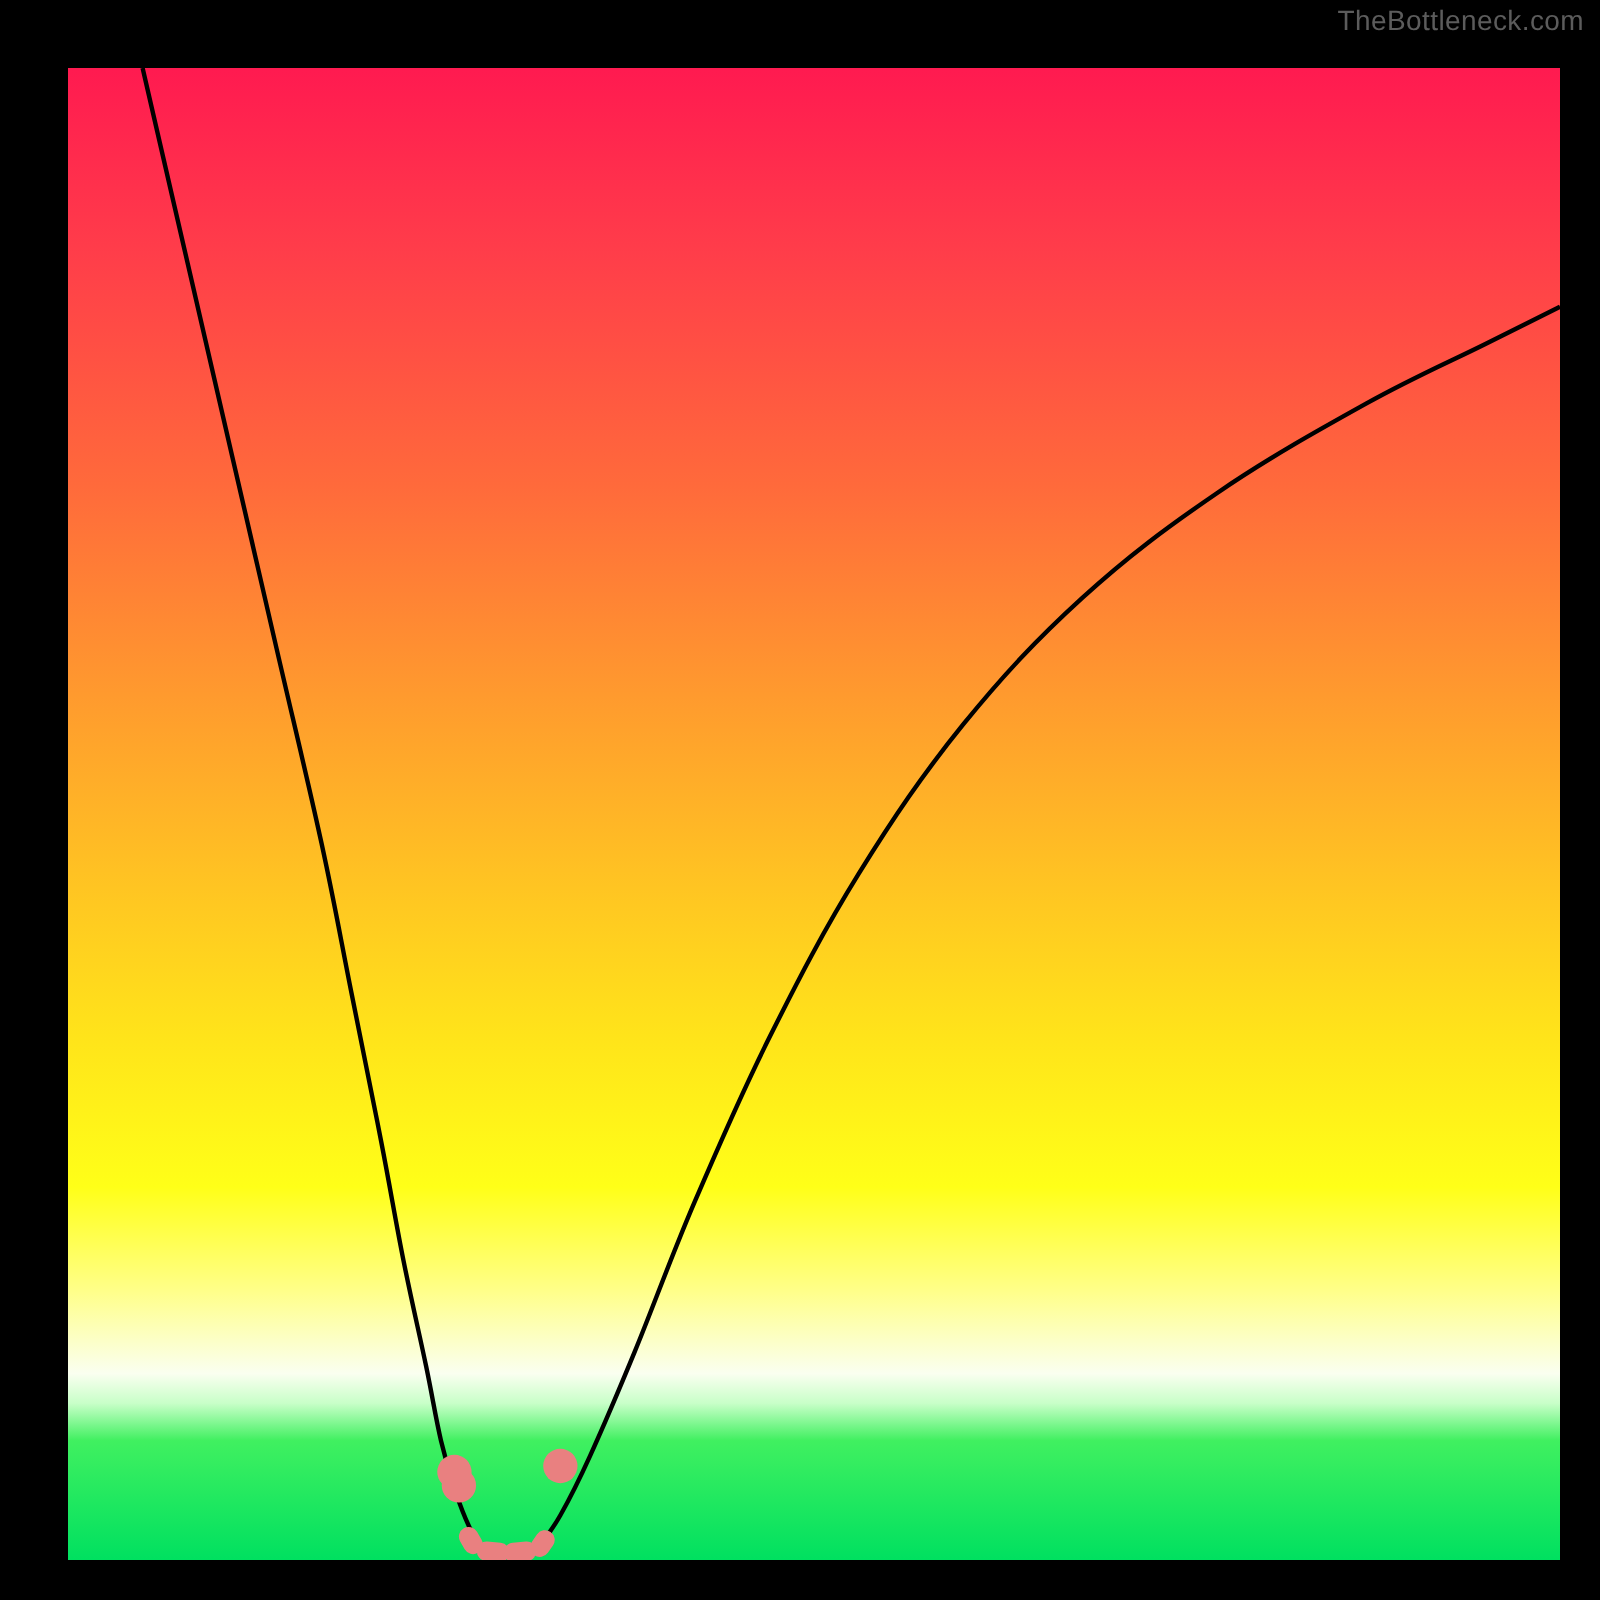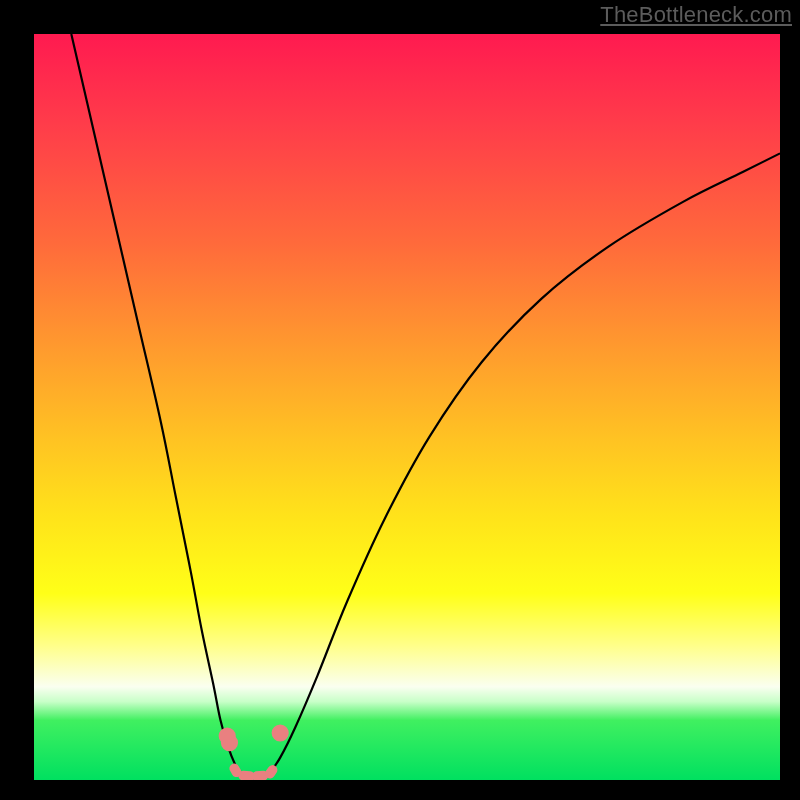--- a/index.html
+++ b/index.html
@@ -37,24 +37,23 @@
       #c8ffc8 89.5%,
       #40f060 92%,
       #00e060 100%);
   }
   .watermark {
     position: absolute;
     top: 2px;
     right: 8px;
     color: #5c5c5c;
     font-family: Arial, Helvetica, sans-serif;
-    font-size: 22px;
+    font-size: 14px;
     letter-spacing: 0.2px;
     user-select: none;
-    text-decoration: underline;
   }
   svg.curve {
     position: absolute;
     left: 0;
     top: 0;
     width: 746px;
     height: 746px;
   }
   .dot {
     fill: #e98080;

